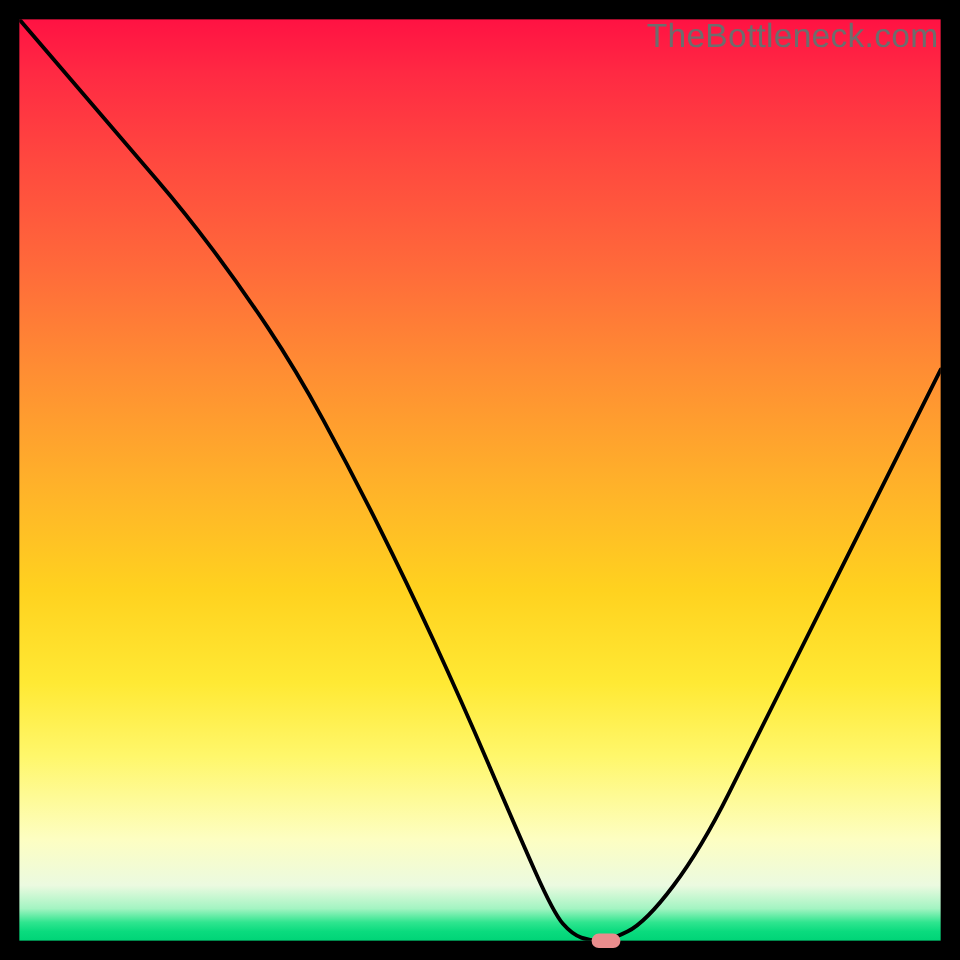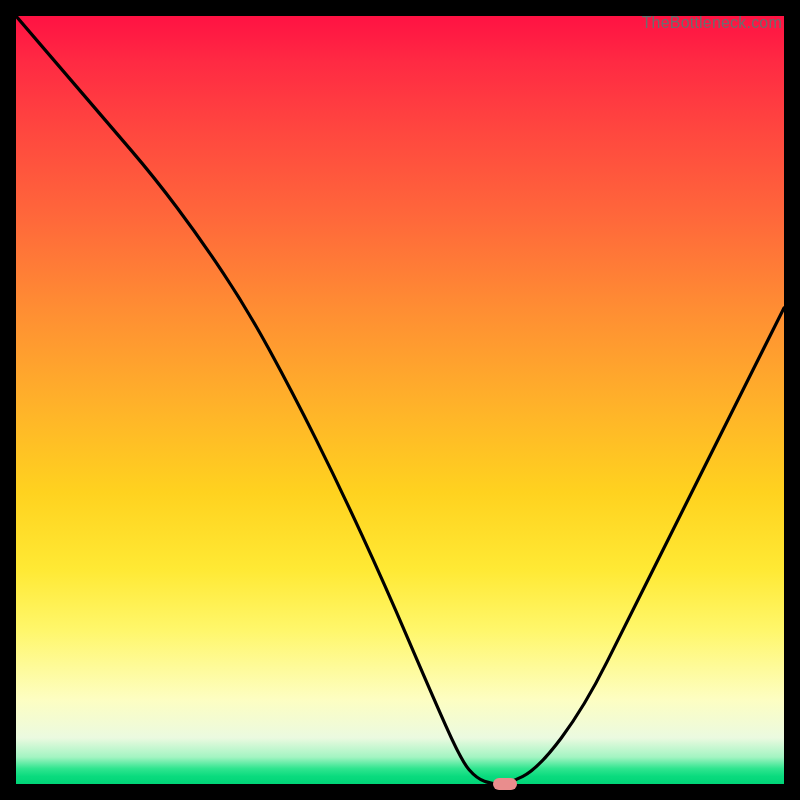--- a/index.html
+++ b/index.html
@@ -43,21 +43,21 @@
       #00d477 100%
     );
     border: 1px solid #000;
     box-sizing: border-box;
   }
   .watermark {
     position: absolute;
     top: -2px;
     right: 2px;
     color: #6d6d6d;
-    font-size: 16px;
+    font-size: 28px;
     font-weight: 500;
     letter-spacing: 0.2px;
     user-select: none;
   }
   svg.curve {
     position: absolute;
     left: 0; top: 0;
     width: 100%;
     height: 100%;
   }

